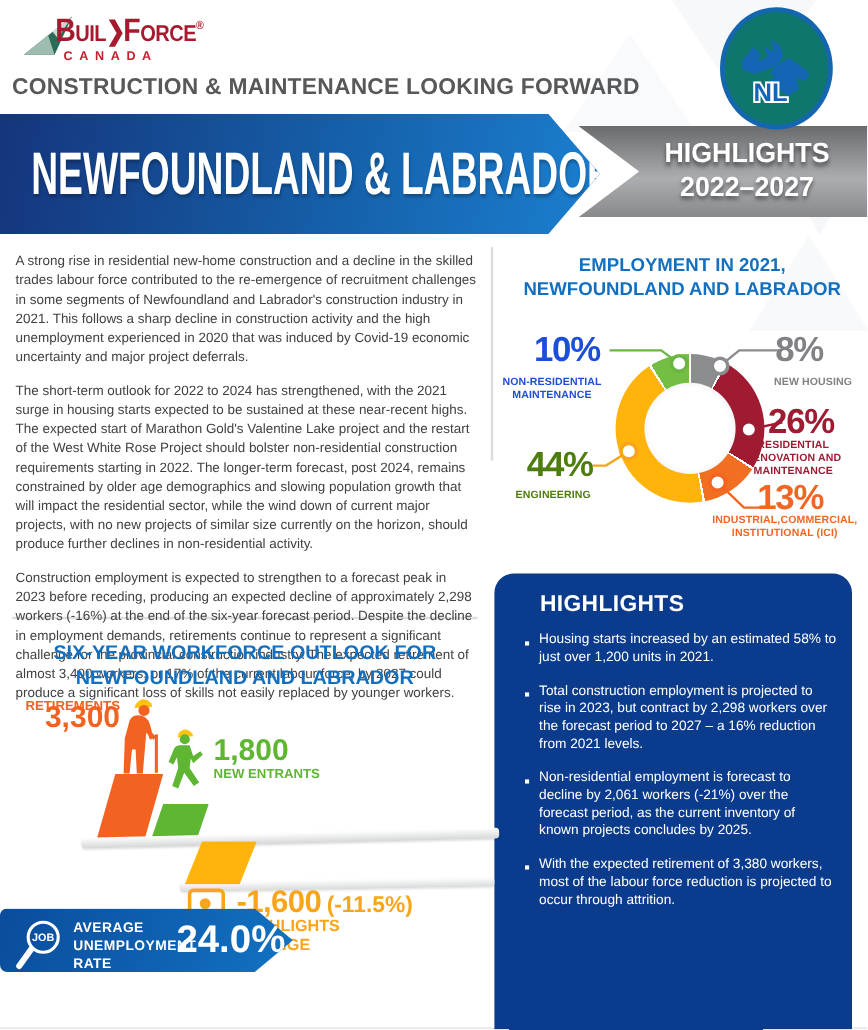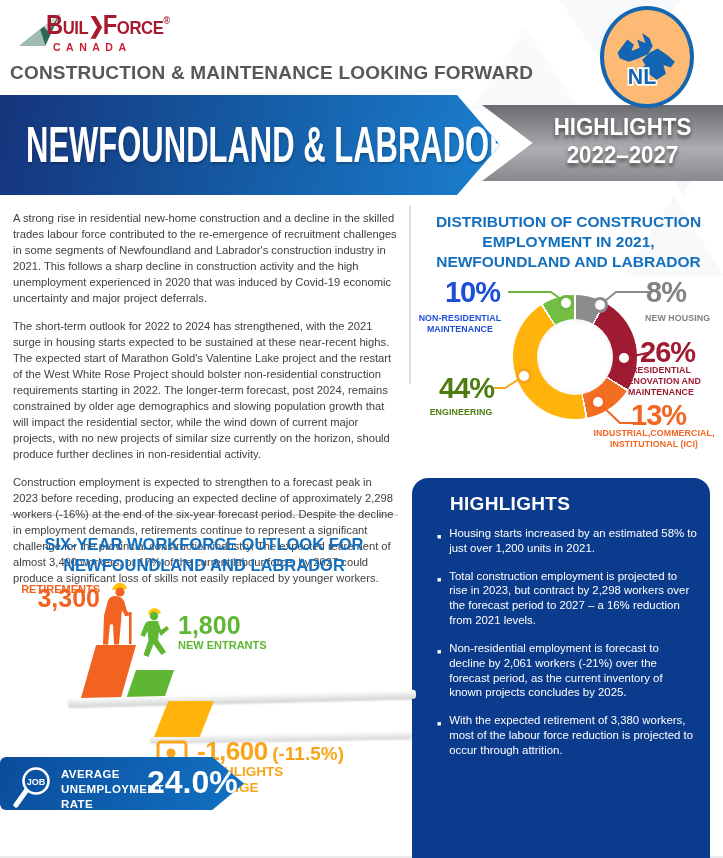--- a/index.html
+++ b/index.html
@@ -20,21 +20,21 @@
            font-variant:small-caps; letter-spacing:-0.5px; transform:scaleX(.88); transform-origin:left top;
            white-space:nowrap; z-index:2; }
   .brand .arrow-glyph { font-size:22px; font-variant:normal; vertical-align:1px; letter-spacing:-2px; }
   .brand sup { font-size:10px; font-variant:normal; }
   .country { position:absolute; left:53px; top:41px; font-size:10.5px; font-weight:bold;
              letter-spacing:5.5px; color:#C62032; z-index:2; }
   .tagline { position:absolute; left:10px; top:62px; font-size:19px; font-weight:bold; color:#57585A;
              letter-spacing:.2px; z-index:2; }
 
   .badge { position:absolute; left:600px; top:6px; width:94px; height:102px; border-radius:50%;
-           background:#fdba74; border:4px solid #1566B0; z-index:3; }
+           background:#0f766e; border:4px solid #1566B0; z-index:3; }
   .badge svg { position:absolute; left:2px; top:2px; width:82px; height:88px; }
 
   
   .banner-gray { position:absolute; left:482px; top:105px; width:241px; height:76px; z-index:1;
                  background:linear-gradient(180deg,#6A6B6E 0%,#ABADB0 58%,#88898C 100%);
                  clip-path:polygon(0 0,100% 0,100% 100%,0 100%,21% 50%); }
   .banner-high { position:absolute; left:46px; right:6px; top:9px; text-align:center; color:#fff;
                  font-weight:bold; font-size:23px; line-height:1.2;
                  text-shadow:0 3px 4px rgba(0,0,0,.5); transform:scaleX(.97); }
   .banner-blue { position:absolute; left:0; top:95px; width:500px; height:100px; z-index:2;
@@ -165,21 +165,20 @@
     <p>A strong rise in residential new-home construction and a decline in the skilled trades labour force contributed to the re-emergence of recruitment challenges in some segments of Newfoundland and Labrador's construction industry in 2021. This follows a sharp decline in construction activity and the high unemployment experienced in 2020 that was induced by Covid-19 economic uncertainty and major project deferrals.</p>
     <p>The short-term outlook for 2022 to 2024 has strengthened, with the 2021 surge in housing starts expected to be sustained at these near-recent highs. The expected start of Marathon Gold's Valentine Lake project and the restart of the West White Rose Project should bolster non-residential construction requirements starting in 2022. The longer-term forecast, post 2024, remains constrained by older age demographics and slowing population growth that will impact the residential sector, while the wind down of current major projects, with no new projects of similar size currently on the horizon, should produce further declines in non-residential activity.</p>
     <p>Construction employment is expected to strengthen to a forecast peak in 2023 before receding, producing an expected decline of approximately 2,298 workers (-16%) at the end of the six-year forecast period. Despite the decline in employment demands, retirements continue to represent a significant challenge for the provincial construction industry. The expected retirement of almost 3,400 workers, or 17% of the current labour force, by 2027 could produce a significant loss of skills not easily replaced by younger workers.</p>
   </div>
 
   <div class="h-divider"></div>
   <div class="v-divider"></div>
 
   <div class="donut-panel">
     <div class="dist-title">
-      <div>DISTRIBUTION OF CONSTRUCTION</div>
       <div>EMPLOYMENT IN 2021,</div>
       <div>NEWFOUNDLAND AND LABRADOR</div>
     </div>
 
     <div class="donut"></div>
     <div class="donut-hole"></div>
 
     <svg class="donut-overlay" viewBox="0 0 313 270">
       <polyline points="156,103 141,92 98,92" fill="none" stroke="#6DB644" stroke-width="2"></polyline>
       <polyline points="190,105 206,92 240,92" fill="none" stroke="#8A8C8E" stroke-width="2"></polyline>

